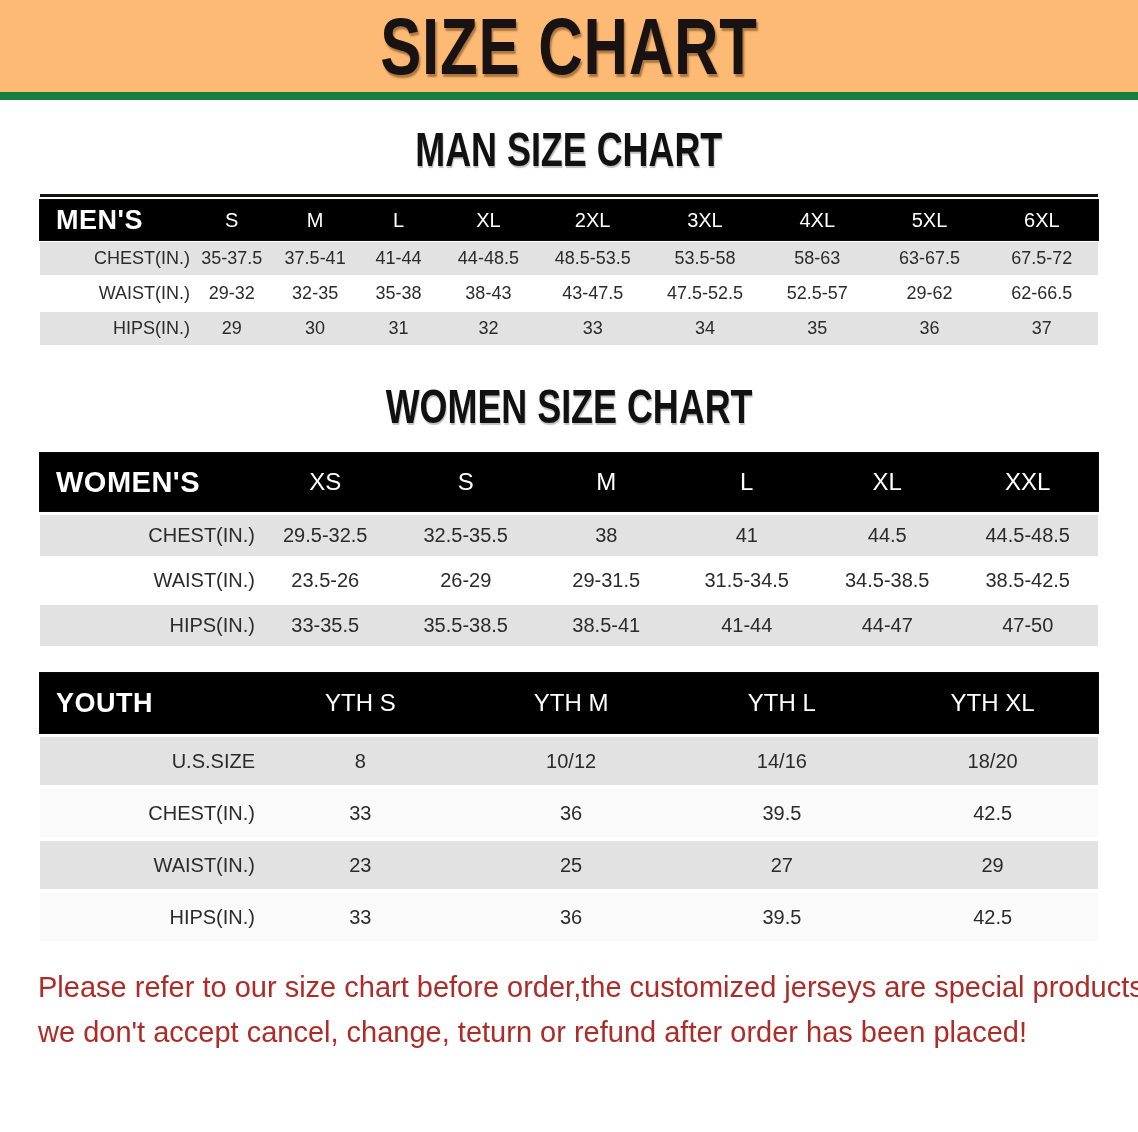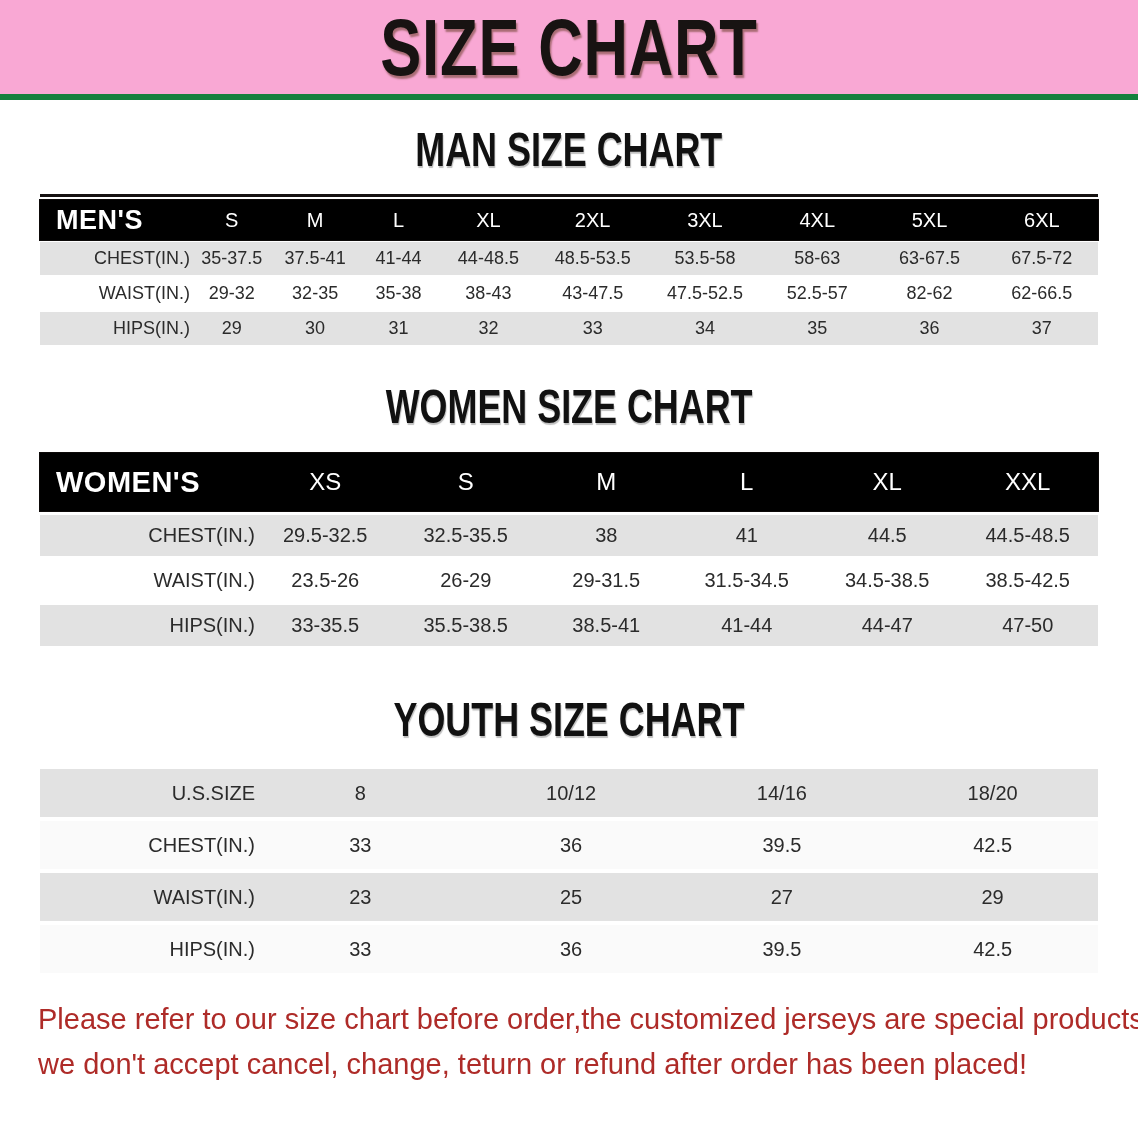--- a/index.html
+++ b/index.html
@@ -1,20 +1,20 @@
 <!DOCTYPE html>
 <html><head>
 <meta charset="utf-8">
 <style>
   * { margin:0; padding:0; box-sizing:border-box; }
   html,body { width:1138px; height:1132px; overflow:hidden; background:#ffffff;
     font-family:"Liberation Sans", sans-serif; }
 
   
-  .banner { height:100px; background:#f9a8d4; border-bottom:6px solid #15803d;
+  .banner { height:100px; background:#fdba74; border-bottom:8px solid #15803d;
     display:flex; align-items:center; justify-content:center; }
   .banner-title { display:inline-block; transform:scale(0.80,1.04);
     font-size:77px; font-weight:700; color:#181312; letter-spacing:1px;
     text-shadow:2px 3px 2px rgba(70,35,0,0.45); white-space:nowrap; }
 
   
   .heading { text-align:center; font-weight:700; color:#111; }
   .heading > span { display:inline-block; transform:scale(0.78,1.06);
     font-size:46px; line-height:46px; letter-spacing:0px; white-space:nowrap;
     text-shadow:1px 2px 1px rgba(0,0,0,0.25); }
@@ -105,21 +105,21 @@
     </div>
     <div class="row white">
       <div class="cell-label">WAIST(IN.)</div>
       <div class="cell n1">29-32</div>
       <div class="cell n1">32-35</div>
       <div class="cell n1">35-38</div>
       <div class="cell n2">38-43</div>
       <div class="cell">43-47.5</div>
       <div class="cell">47.5-52.5</div>
       <div class="cell">52.5-57</div>
-      <div class="cell">82-62</div>
+      <div class="cell">29-62</div>
       <div class="cell">62-66.5</div>
     </div>
     <div class="row gray">
       <div class="cell-label">HIPS(IN.)</div>
       <div class="cell n1">29</div>
       <div class="cell n1">30</div>
       <div class="cell n1">31</div>
       <div class="cell n2">32</div>
       <div class="cell">33</div>
       <div class="cell">34</div>
@@ -168,24 +168,28 @@
       <div class="cell">35.5-38.5</div>
       <div class="cell">38.5-41</div>
       <div class="cell">41-44</div>
       <div class="cell">44-47</div>
       <div class="cell">47-50</div>
     </div>
   </div>
 </section>
 
 <section>
-  <h2 class="heading h-youth">
-    <span>YOUTH SIZE CHART</span>
-  </h2>
   <div class="tbl tbl-youth">
+    <div class="strip strip-youth">
+      <div class="cell-label">YOUTH</div>
+      <div class="cell">YTH S</div>
+      <div class="cell">YTH M</div>
+      <div class="cell">YTH L</div>
+      <div class="cell">YTH XL</div>
+    </div>
     <div class="row gray">
       <div class="cell-label">U.S.SIZE</div>
       <div class="cell">8</div>
       <div class="cell">10/12</div>
       <div class="cell">14/16</div>
       <div class="cell">18/20</div>
     </div>
     <div class="row lite">
       <div class="cell-label">CHEST(IN.)</div>
       <div class="cell">33</div>

